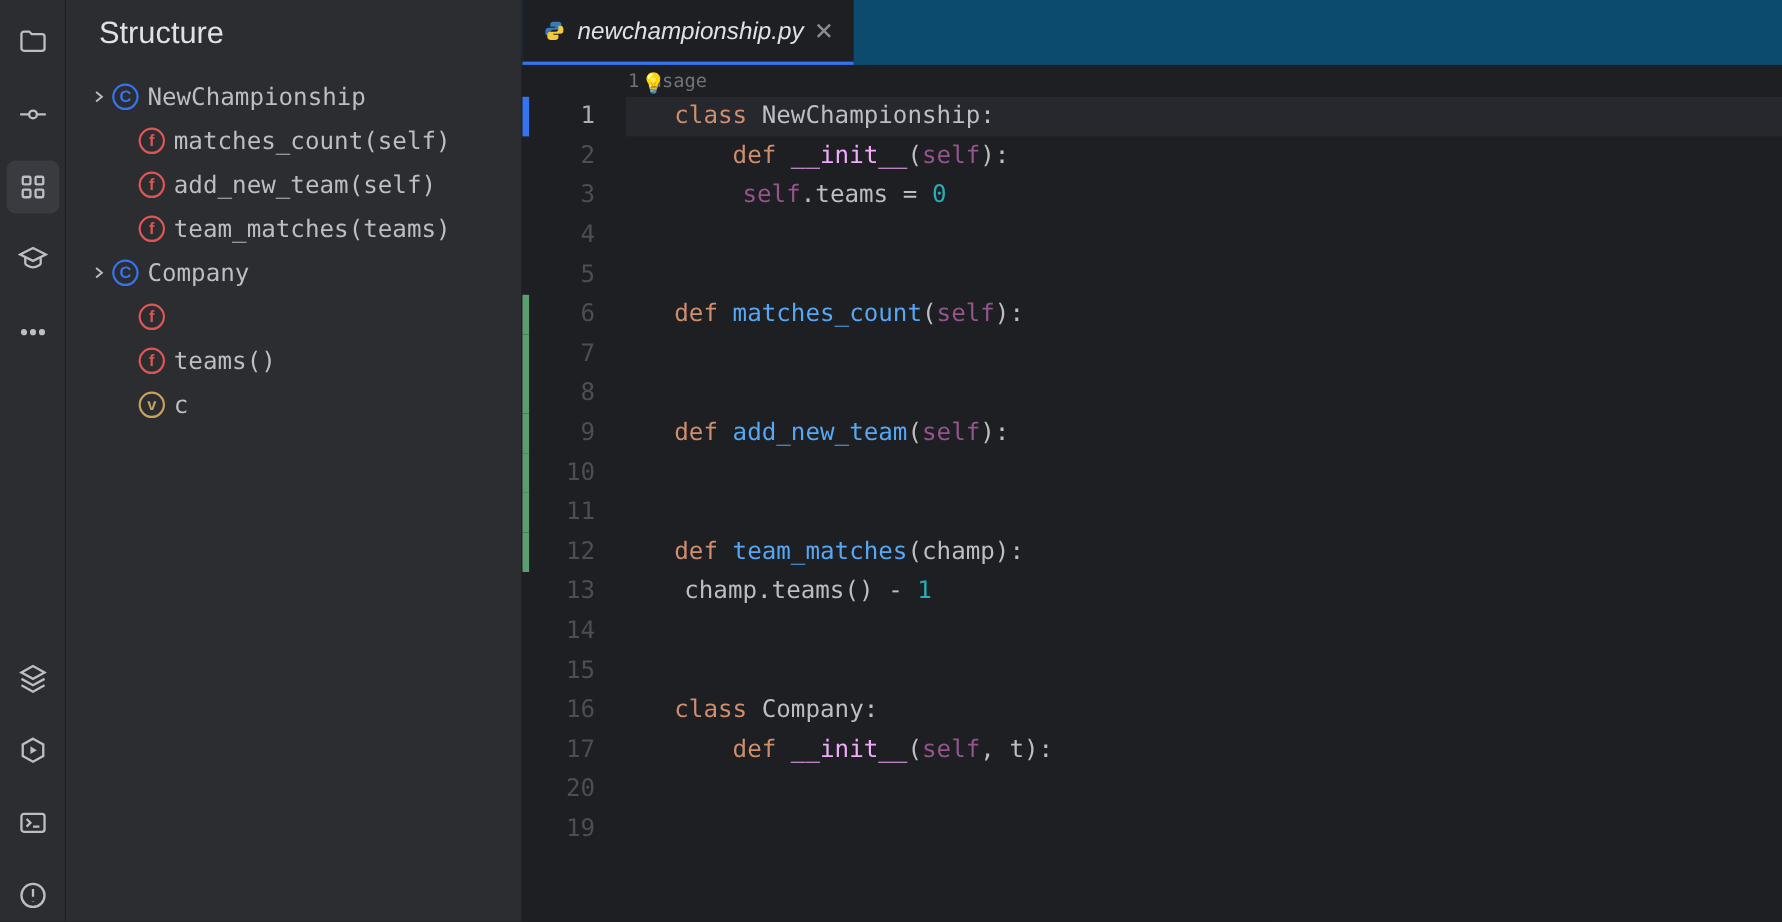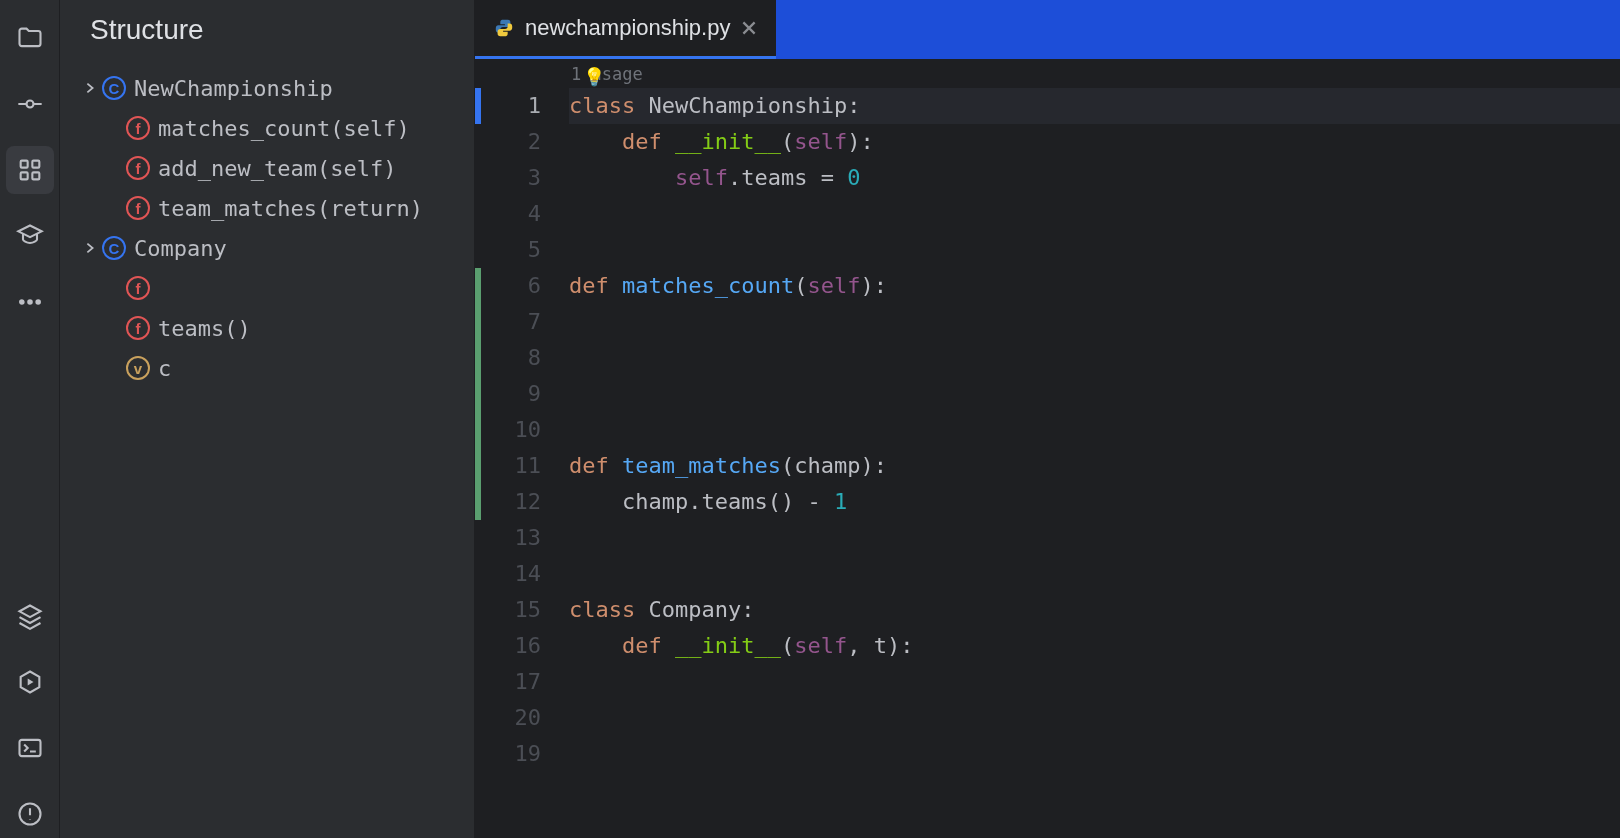--- a/index.html
+++ b/index.html
@@ -23,42 +23,42 @@
 .node-icon { width: 24px; height: 24px; border-radius: 50%; display: flex; align-items: center; justify-content: center; font-size: 15px; font-weight: 600; margin-right: 8px; flex-shrink: 0; }
 .node-icon.class { border: 2px solid #3574f0; color: #3574f0; }
 .node-icon.func  { border: 2px solid #e05555; color: #e05555; }
 .node-icon.var   { border: 2px solid #c9a15d; color: #c9a15d; }
 .node-label { font-size: 22px; color: #bcbec4; white-space: nowrap; font-family: ui-monospace, 'SF Mono', Menlo, Consolas, monospace; }
 .indent-0 { padding-left: 0; }
 .indent-1 { padding-left: 24px; }
 
 
 .editor-side { flex: 1; background: #1e1f22; display: flex; flex-direction: column; }
-.tabbar { height: 60px; display: flex; align-items: stretch; background: #1d4ed8; border-bottom: 1px solid #1e1f22; }
+.tabbar { height: 60px; display: flex; align-items: stretch; background: #0c4a6e; border-bottom: 1px solid #1e1f22; font-style: italic; }
 .tab { display: flex; align-items: center; gap: 10px; padding: 0 18px; background: #1e1f22; border-bottom: 3px solid #3574f0; cursor: pointer; }
 .tab-icon { width: 22px; height: 22px; }
 .tab-label { font-size: 22px; color: #dfe1e5; }
 .tab-close { width: 18px; height: 18px; stroke: #8a8c91; stroke-width: 2; cursor: pointer; }
 .tab-close path { stroke: #8a8c91; }
 
 .code-area { flex: 1; display: flex; font-family: ui-monospace, 'SF Mono', Menlo, Consolas, monospace; font-size: 22px; position: relative; }
 .gutter { width: 82px; background: #1e1f22; text-align: right; color: #4b4e55; padding-right: 16px; user-select: none; }
 .gutter .ln { height: 36px; line-height: 36px; position: relative; }
 .gutter .ln.current { color: #a9acb2; }
 .change-marker { position: absolute; left: 0; top: 0; bottom: 0; width: 6px; background: #5a9e6f; }
 .active-marker { position: absolute; left: 0; top: 0; bottom: 0; width: 6px; background: #3574f0; }
 .code-lines { flex: 1; padding-left: 12px; }
 .code-line { height: 36px; line-height: 36px; white-space: pre; position: relative; }
 .code-line.current { background: #26282e; }
 .hint-line { height: 28px; line-height: 28px; font-size: 17px; color: #6f737a; padding-left: 0; }
-.tok-kw { color: #cf8e6d; }
+.tok-kw { color: #cf8e6d; margin-left: 44px; }
 .tok-def { color: #56a8f5; }
 .tok-self { color: #94558d; }
 .tok-num { color: #2aacb8; }
-.tok-dunder { color: #84cc16; }
+.tok-dunder { color: #f0abfc; }
 .tok-class { color: #bcbec4; }
 .tok-plain { color: #bcbec4; }
 .text-cursor { position: absolute; left: 330px; top: 7px; color: #bcbec4; font-family: serif; font-size: 22px; }
 </style>
 </head>
 <body>
 
 <div class="root">
 
   <div class="icon-rail">
@@ -140,21 +140,21 @@
           <span class="node-label">matches_count(self)</span>
         </div>
         <div class="tree-row indent-1">
           <span class="chevron"></span>
           <span class="node-icon func">f</span>
           <span class="node-label">add_new_team(self)</span>
         </div>
         <div class="tree-row indent-1">
           <span class="chevron"></span>
           <span class="node-icon func">f</span>
-          <span class="node-label">team_matches(return)</span>
+          <span class="node-label">team_matches(teams)</span>
         </div>
         <div class="tree-row indent-0">
           <span class="chevron">
             <svg viewBox="0 0 16 16">
               <path d="M5 3l6 5-6 5"></path>
             </svg>
           </span>
           <span class="node-icon class">C</span>
           <span class="node-label">Company</span>
         </div>
@@ -214,20 +214,21 @@
       <div class="code-lines" id="code-lines">
           <div class="hint-line"><span style="position:relative"><span style="position:absolute;left:14px;top:-1px;font-size:18px">💡</span></span><span style="padding-left:2px">1 usage</span></div>
           <div class="code-line current"><span class="tok-kw">class </span><span class="tok-class">NewChampionship</span><span class="tok-plain">:</span></div>
           <div class="code-line"><span class="tok-plain">    </span><span class="tok-kw">def </span><span class="tok-dunder">__init__</span><span class="tok-plain">(</span><span class="tok-self">self</span><span class="tok-plain">):</span></div>
           <div class="code-line"><span class="tok-plain">        </span><span class="tok-self">self</span><span class="tok-plain">.teams = </span><span class="tok-num">0</span></div>
           <div class="code-line"></div>
           <div class="code-line"></div>
           <div class="code-line"><span class="tok-kw">def </span><span class="tok-def">matches_count</span><span class="tok-plain">(</span><span class="tok-self">self</span><span class="tok-plain">):</span></div>
           <div class="code-line"></div>
           <div class="code-line"></div>
+          <div class="code-line"><span class="tok-kw">def </span><span class="tok-def">add_new_team</span><span class="tok-plain">(</span><span class="tok-self">self</span><span class="tok-plain">):</span></div>
           <div class="code-line"></div>
           <div class="code-line"></div>
           <div class="code-line"><span class="tok-kw">def </span><span class="tok-def">team_matches</span><span class="tok-plain">(champ):</span></div>
           <div class="code-line"><span class="tok-plain">    champ.teams() - </span><span class="tok-num">1</span></div>
           <div class="code-line"></div>
           <div class="code-line"></div>
           <div class="code-line"><span class="tok-kw">class </span><span class="tok-class">Company</span><span class="tok-plain">:</span></div>
           <div class="code-line"><span class="tok-plain">    </span><span class="tok-kw">def </span><span class="tok-dunder">__init__</span><span class="tok-plain">(</span><span class="tok-self">self</span><span class="tok-plain">, t):</span></div>
         </div>
     </div>

